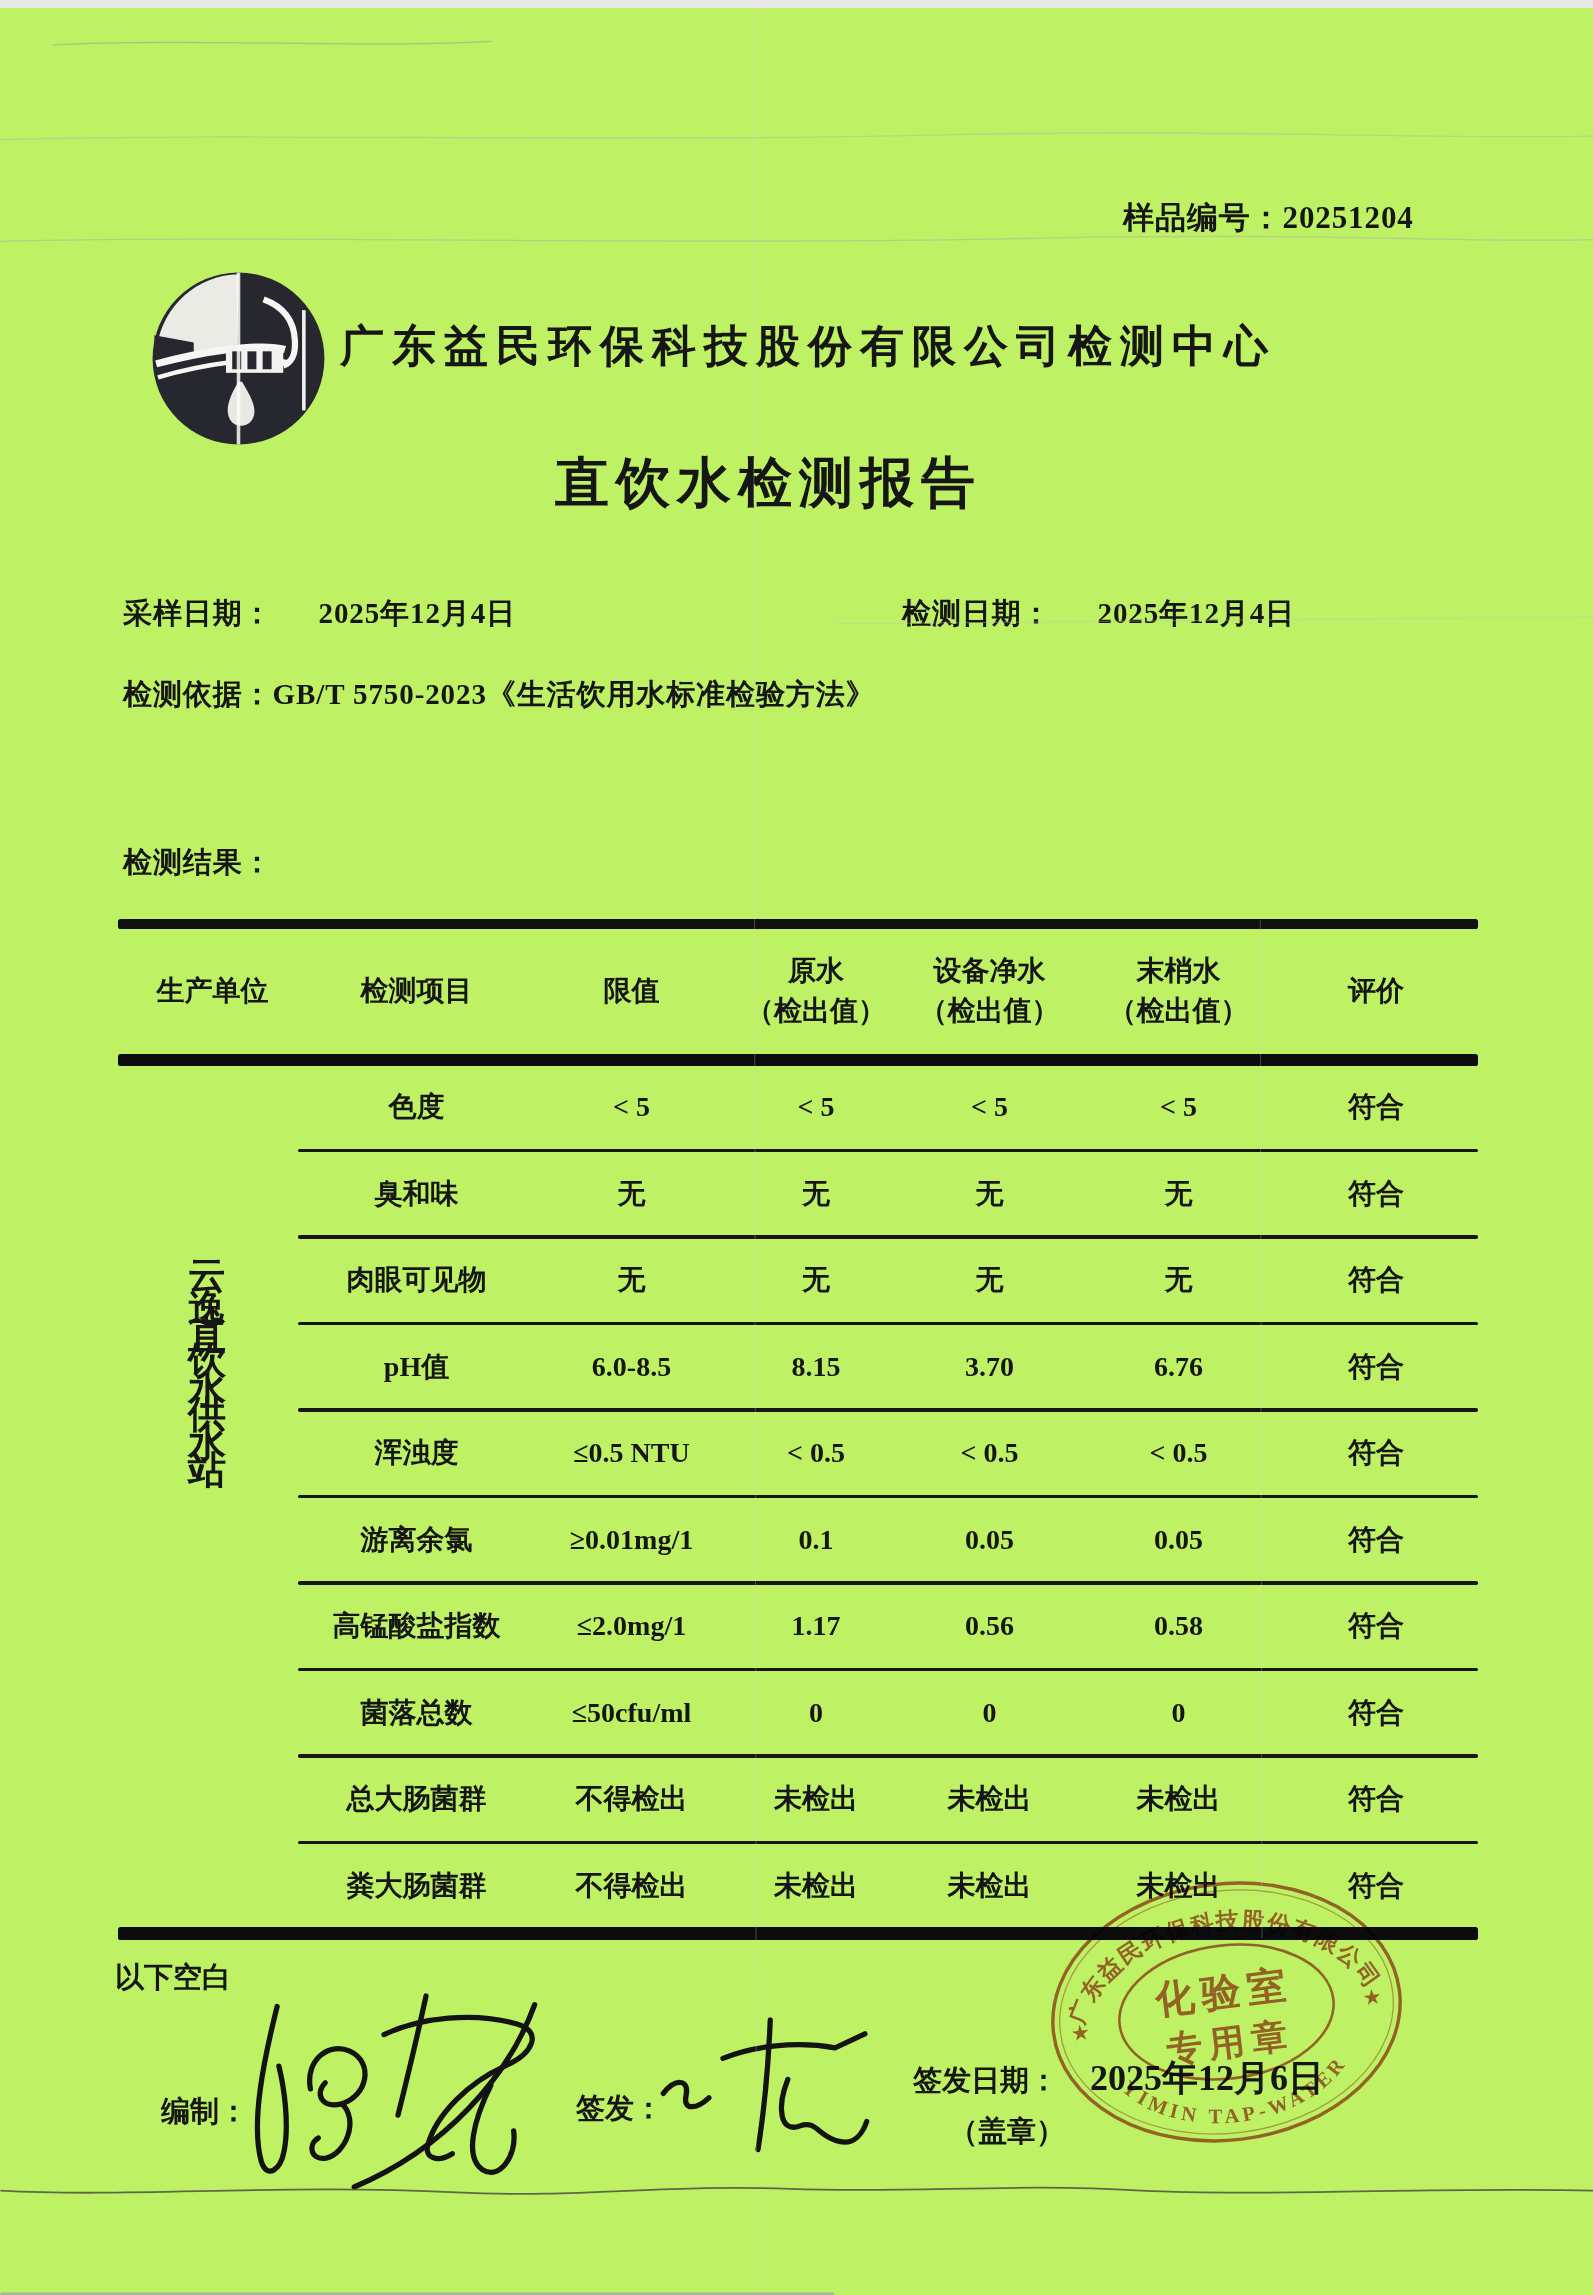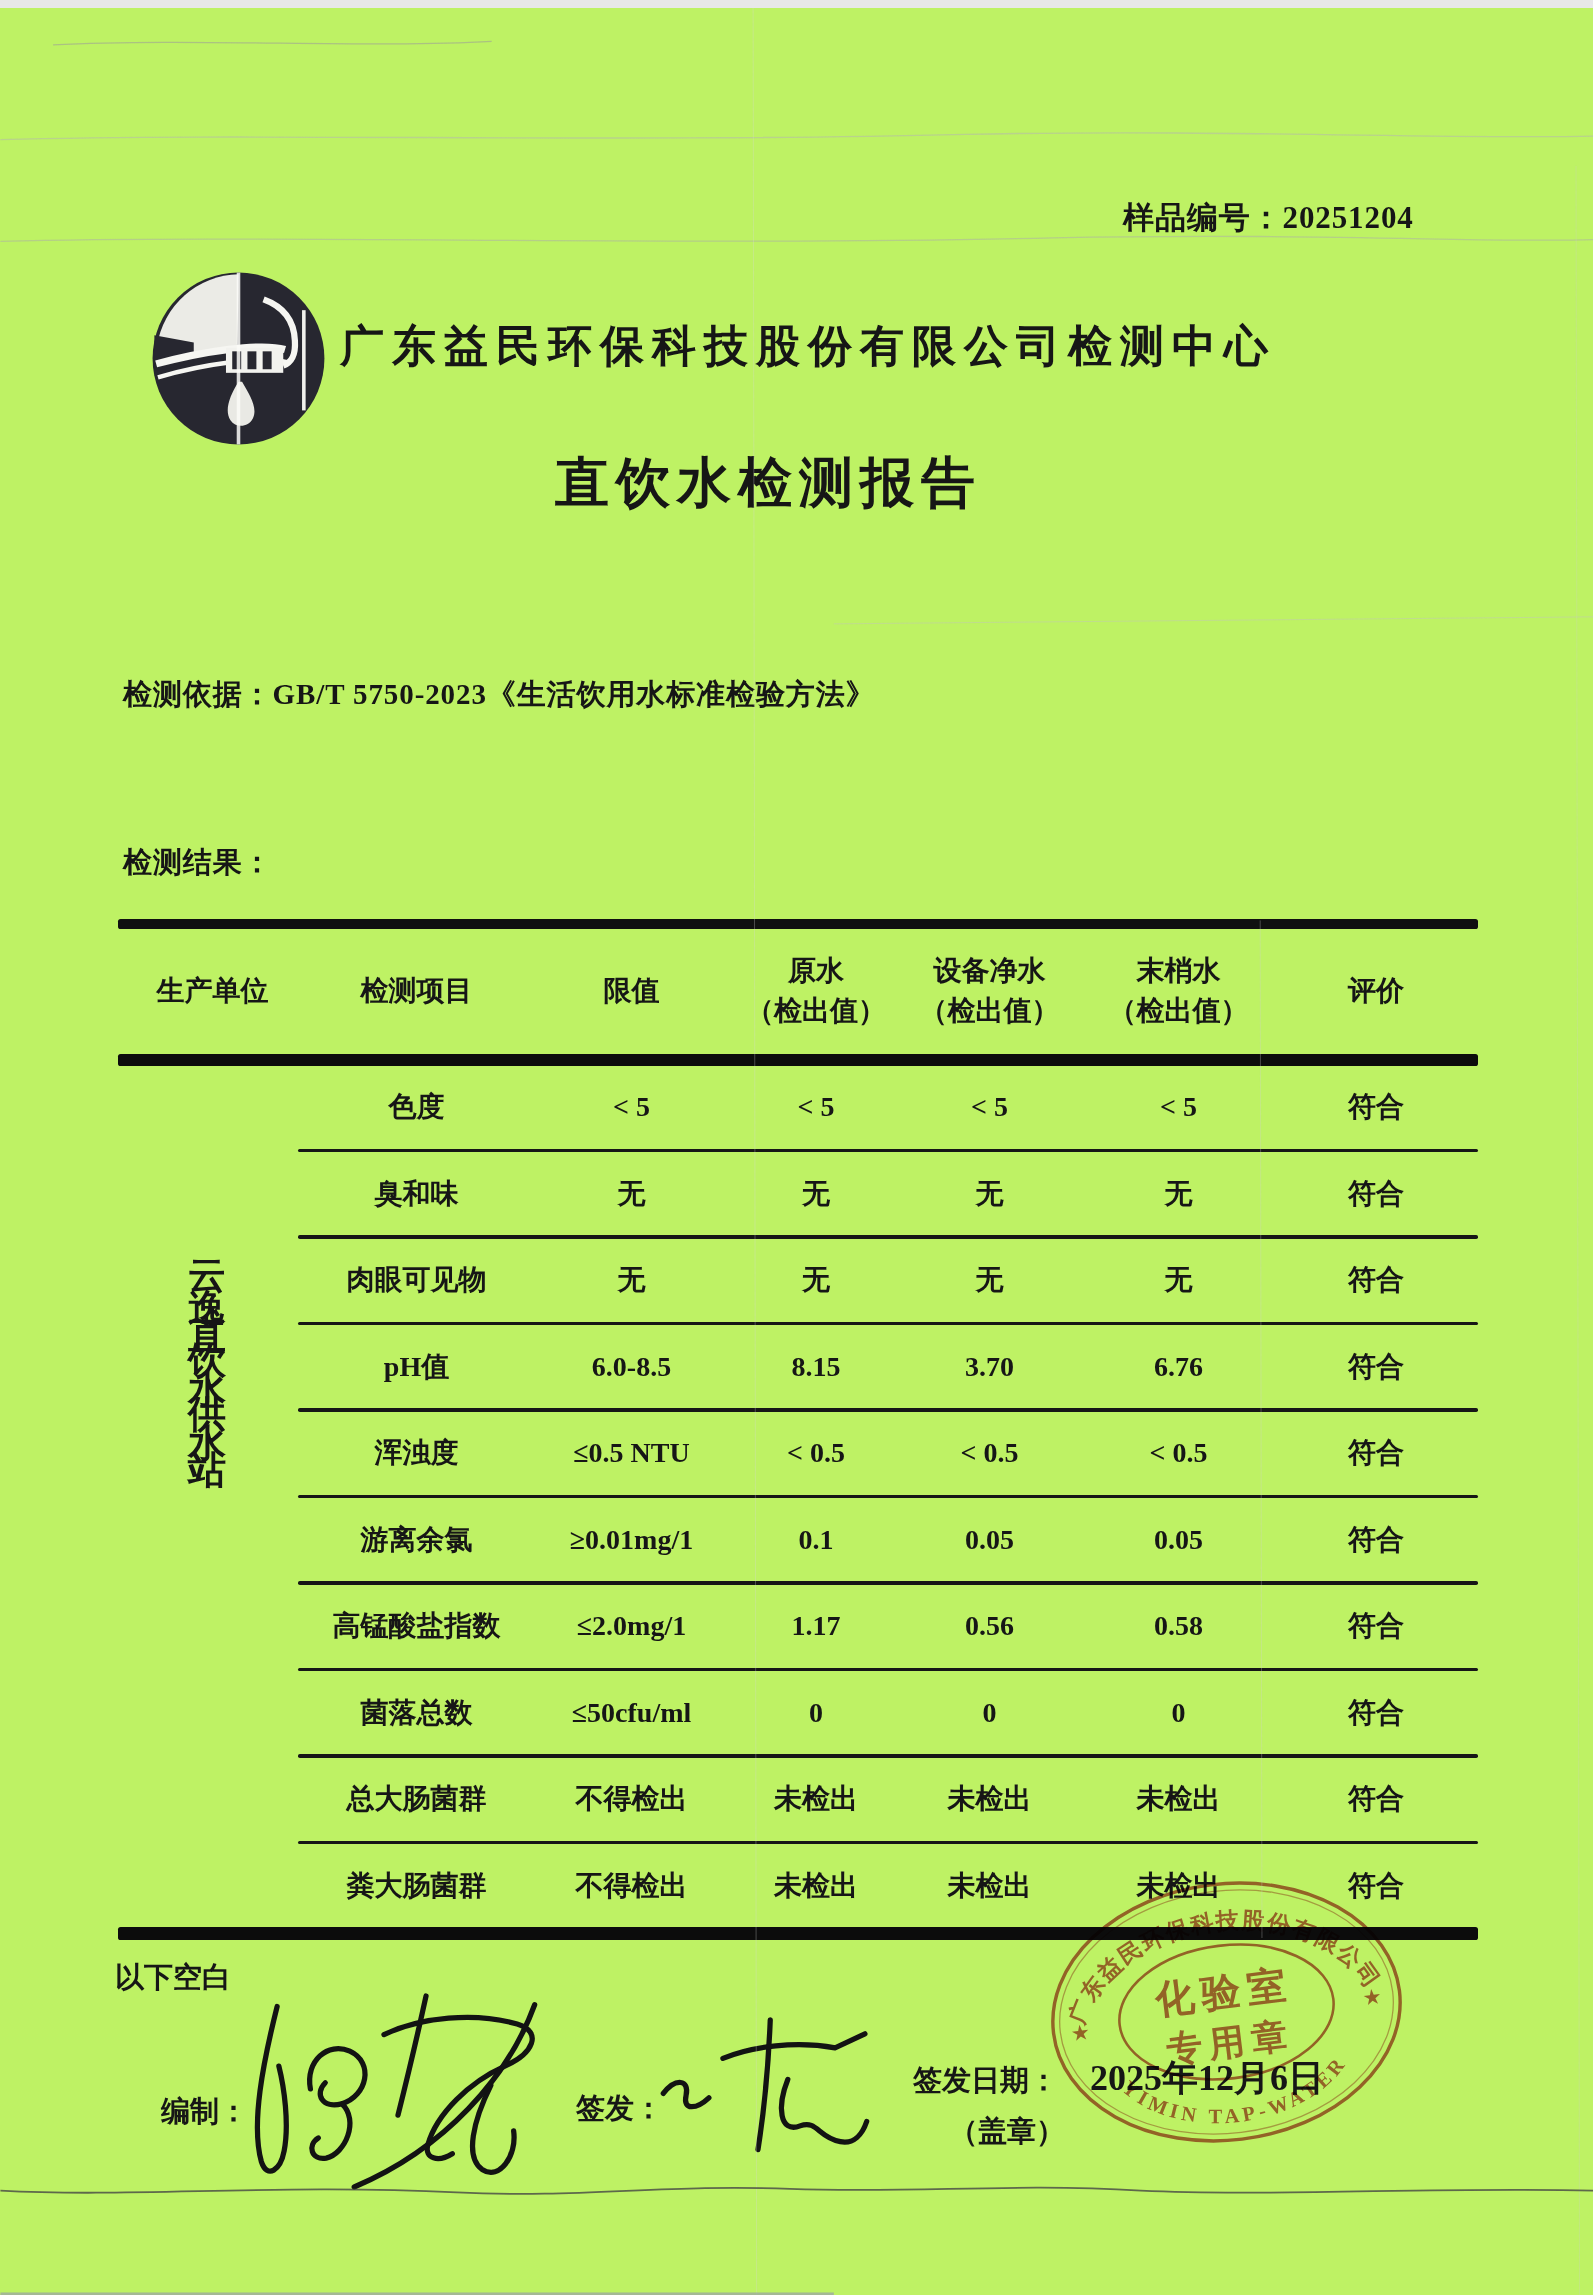--- a/index.html
+++ b/index.html
@@ -59,20 +59,22 @@
       <path d="M 100 126 C 90 142 84 158 91 169 C 97 178 111 177 116 167 C 122 155 112 140 104 126 Z" fill="#e9e9e4"></path>
       <rect x="171" y="46" width="4" height="112" fill="#f1f1ed"></rect>
       <rect x="98" y="4" width="4" height="192" fill="#fbfbf8" opacity="0.85"></rect>
     </svg>
   </div>
 
   <div class="abs company" style="left:340px;top:309px;">广东益民环保科技股份有限公司检测中心</div>
 
   <div class="abs doc-title" style="left:555px;top:439px;text-align:center;">直饮水检测报告</div>
 
+  <div class="abs info-line" style="left:123px;top:586px;"><span>采样日期：</span><span style="display:inline-block;width:46px;"></span><span class="val">2025年12月4日</span></div>
+  <div class="abs info-line" style="left:902px;top:586px;"><span>检测日期：</span><span style="display:inline-block;width:46px;"></span><span class="val">2025年12月4日</span></div>
   <div class="abs info-line" style="left:123px;top:667px;"><span>检测依据：</span><span class="val">GB/T 5750-2023《生活饮用水标准检验方法》</span></div>
   <div class="abs info-line" style="left:123px;top:835px;font-family:Liberation Mono, monospace;">检测结果：</div>
 
   <div class="tbl">
     <div class="tline-thick"></div>
 
     <div class="thead">
       <div class="th">生产单位</div>
       <div class="th">检测项目</div>
       <div class="th">限值</div>

